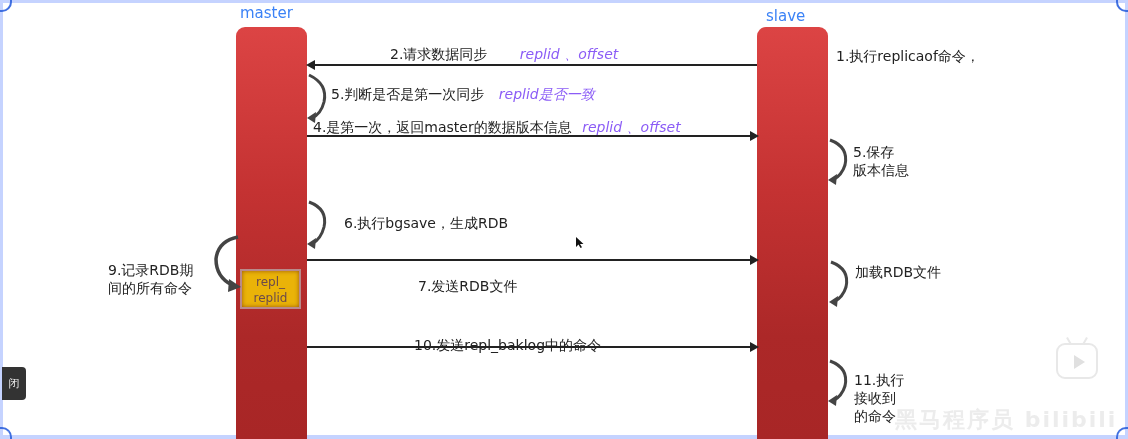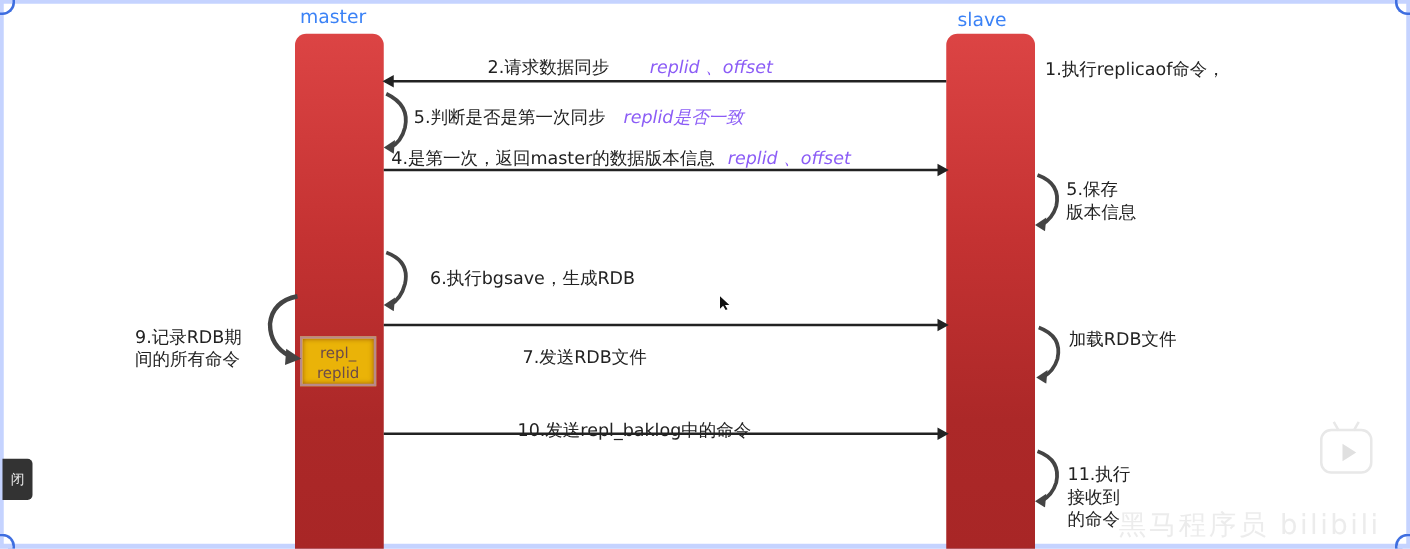--- a/index.html
+++ b/index.html
@@ -62,21 +62,21 @@
     content: ""; position: absolute; top: -8px; width: 2px; height: 8px; background: #e8e8e8;
   }
   .play-btn::before { left: 10px; transform: rotate(-30deg); }
   .play-btn::after { right: 10px; transform: rotate(30deg); }
   .play-tri {
     position: absolute; left: 16px; top: 10px;
     border-left: 11px solid #e0e0e0; border-top: 7px solid transparent; border-bottom: 7px solid transparent;
   }
   .watermark {
     position: absolute; left: 895px; top: 405px; font-size: 22px; color: rgba(220,220,220,0.55);
-    letter-spacing: 2px; font-weight: normal; white-space: nowrap;
+    letter-spacing: 2px; font-weight: bold; white-space: nowrap;
   }
   .cursor { position: absolute; left: 575px; top: 236px; }
 </style>
 </head>
 <body>
 
 <div class="frame">
   <div class="corner tl"></div>
   <div class="corner tr"></div>
   <div class="corner bl"></div>

